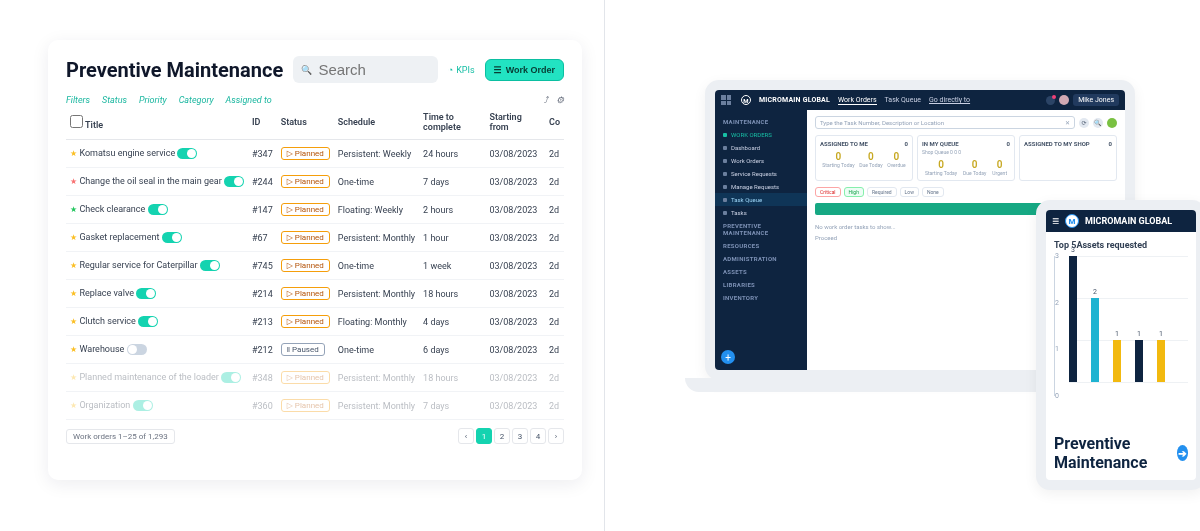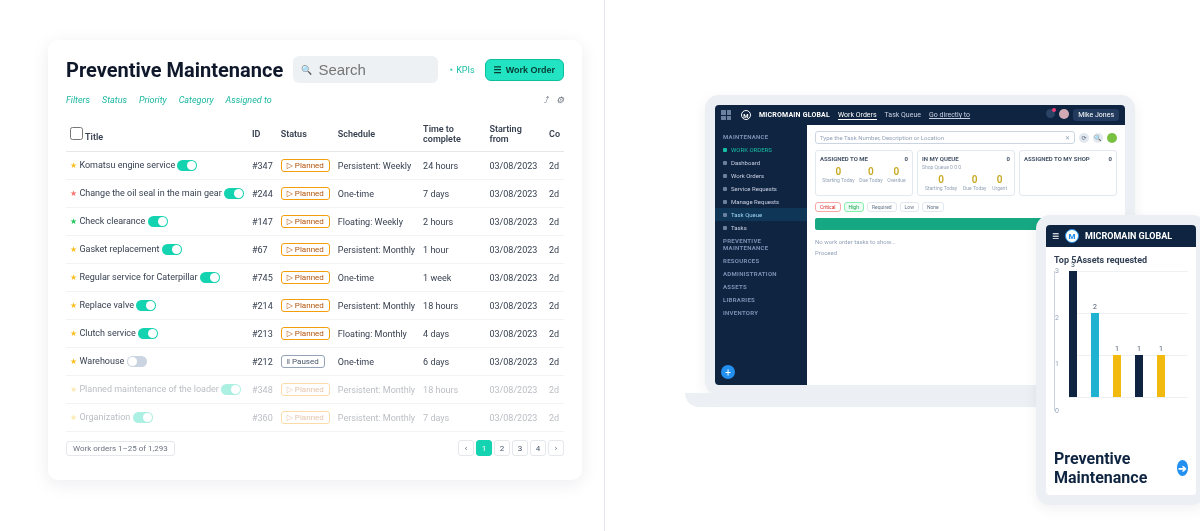--- a/index.html
+++ b/index.html
@@ -6,21 +6,21 @@
   body {
     font-family: -apple-system, BlinkMacSystemFont, "Segoe UI", Roboto, Arial, sans-serif;
     background: #fff;
     width: 1200px; height: 531px;
     overflow: hidden;
     position: relative;
   }
 
   
   .pane-left { position:absolute; left:0; top:0; width:604px; height:531px; }
-  .pane-right { position:absolute; right:0; top:15px; width:595px; height:442px; }
+  .pane-right { position:absolute; right:0; top:0; width:595px; height:442px; }
   .divider { position:absolute; left:604px; top:0; bottom:0; width:1px; background:#e2e5ea; }
 
   
   .left-sidebar {
     position:absolute; left:0; top:0; bottom:0; width:30px;
     background:#0b1b3b;
     border-radius: 0 8px 8px 0;
   }
   .left-sidebar .logo-frag {
     color:#00d3b0; font-weight:700; font-size:14px; padding:20px 3px;
@@ -55,21 +55,21 @@
   .pm-wo-btn {
     background:#22e3c2; color:#083b33; border:1px solid #0bbfa1;
     border-radius:6px; padding:5px 8px; font-size:9px; font-weight:600;
     display:flex; align-items:center; gap:4px;
   }
 
   .pm-filters { display:flex; gap:12px; margin-top:12px; color:#1bb7a0; font-size:9px; }
   .pm-filters span { cursor:pointer;font-style:italic; }
   .pm-toolbar-icons { margin-left:auto; display:flex; gap:8px; color:#6b7280; }
 
-  .pm-table { width:100%; border-collapse:collapse; margin-top:12px; font-size:9px; color:#374151; }
+  .pm-table { width:100%; border-collapse:collapse; margin-top:0; font-size:9px; color:#374151; }
   .pm-table th { text-align:left; font-weight:600; color:#374151; padding:7px 4px; border-bottom:1px solid #e5e7eb; }
   .pm-table td { padding:7px 4px; border-bottom:1px solid #f1f3f6; white-space:nowrap; }
   .pm-table th.first, .pm-table td.first { padding-left:4px; }
   .star { color:#fbbf24; font-size:8px; }
   .star.green { color:#22c55e; }
   .star.red { color:#f87171; }
   .toggle {
     width:20px; height:11px; border-radius:6px; background:#14d3b0;
     position:relative; display:inline-block; vertical-align:middle;
   }
@@ -108,21 +108,21 @@
   .mm-topbar {
     height:20px; background:#0e2440; display:flex; align-items:center; padding:0 6px; gap:8px;
   }
   .mm-grid-icon { width:10px; height:10px; display:grid; grid-template-columns:1fr 1fr; grid-template-rows:1fr 1fr; gap:1px; margin-right:2px;}
   .mm-grid-icon span { background:#6b7f9e; }
   .mm-logo { width:10px; height:10px; border-radius:50%; border:1px solid #fff; display:flex; align-items:center;justify-content:center; font-size:6px; font-weight:700; color:#fff;}
   .mm-brand { font-weight:700; letter-spacing:.2px; color:#fff; font-size:7px;}
   .mm-nav-item { color:#c9d0e3; }
   .mm-nav-item.active { color:#fff; border-bottom:1px solid #fff; }
   .mm-goto { text-decoration:underline; }
-  .mm-user { margin-left:auto; display:flex; align-items:flex-start; gap:4px;padding-left:8px; }
+  .mm-user { margin-left:auto; display:flex; align-items:center; gap:4px;padding-left:8px; }
   .mm-avatar { width:10px; height:10px; border-radius:50%; background:#d1a9b3; }
   .mm-bell { width:9px; height:9px; border-radius:50%; background:#2b4466; position:relative; }
   .mm-bell::after { content:''; position:absolute; right:-1px; top:-1px; width:4px;height:4px;background:#ef4076;border-radius:50%; }
   .mm-username { background:#213a5e; padding:2px 5px; border-radius:3px; color:#fff; }
 
   .mm-body { display:flex; height:calc(100% - 20px); }
   .mm-side { width:92px; background:#0e2440; padding:5px 0; position:relative; }
   .mm-side-hdr { font-size:6px; font-weight:700; color:#7c90b4; padding:3px 8px; letter-spacing:.3px; }
   .mm-side-item { padding:3px 8px; display:flex; align-items:center; gap:4px; font-size:6px; color:#c9d0e3; }
   .mm-side-item.active { color:#17bfa5; }

